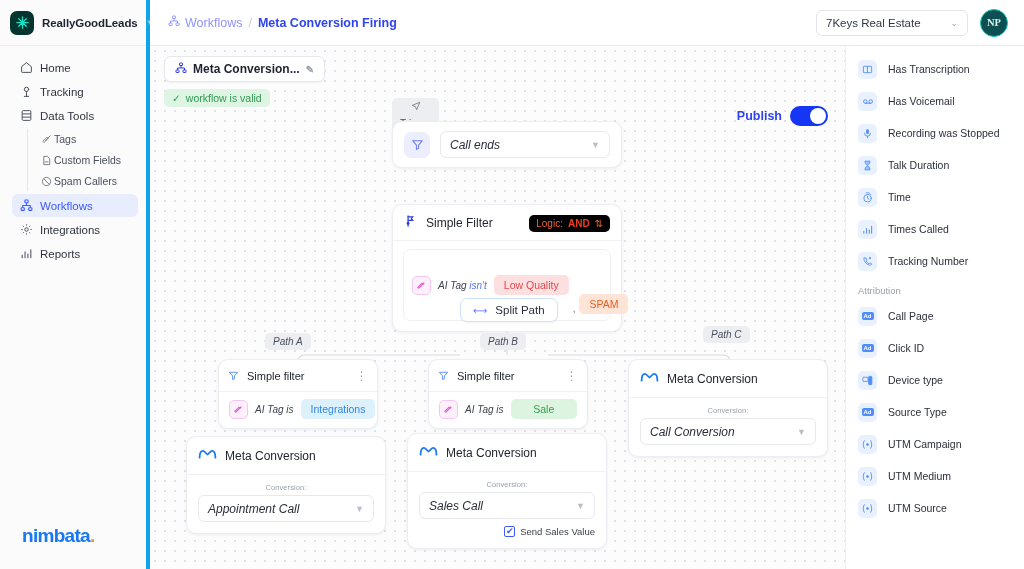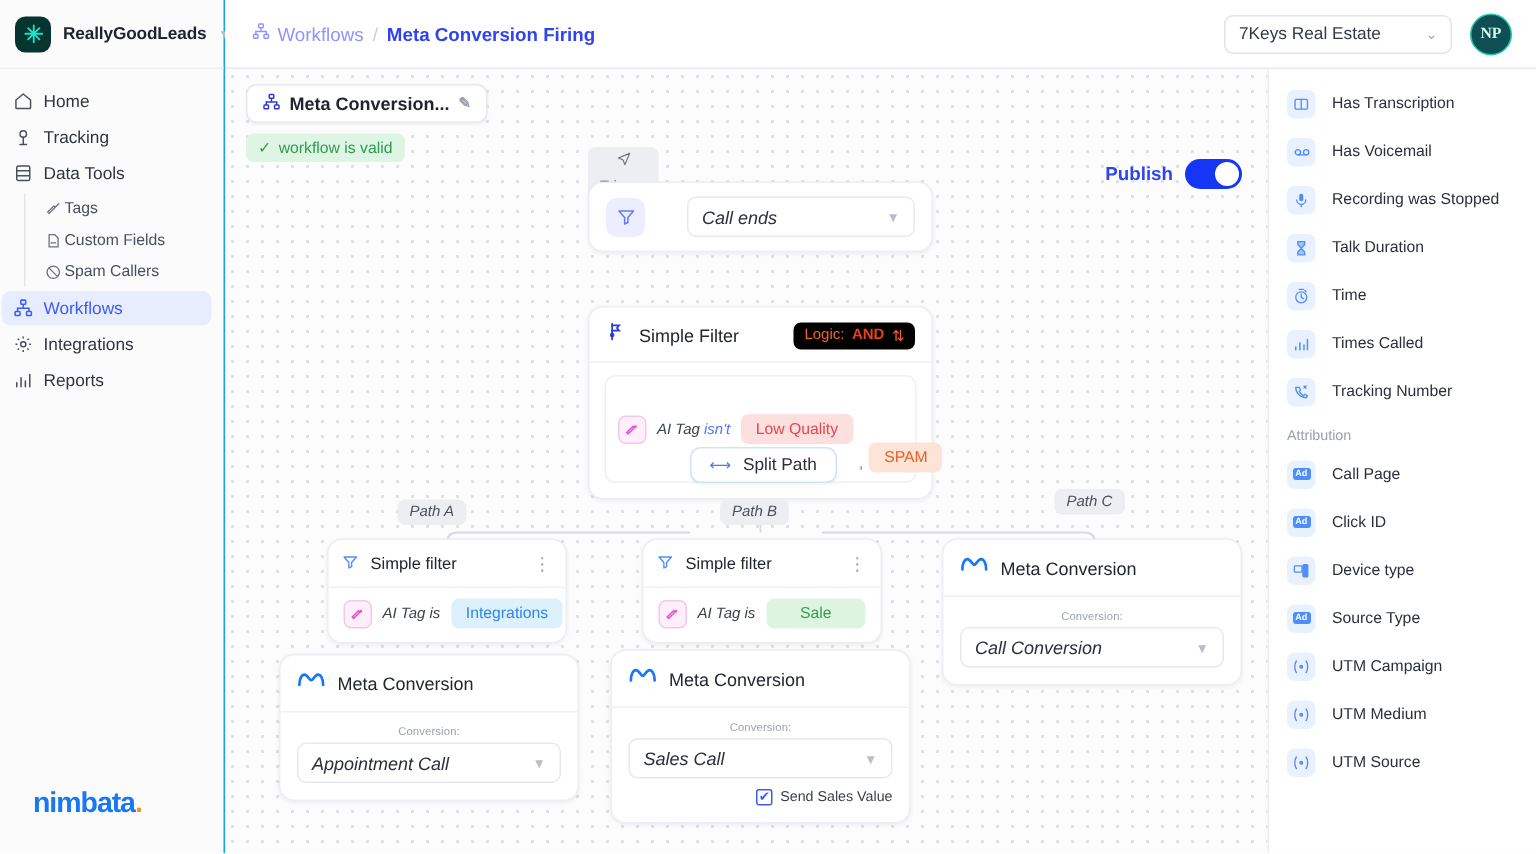--- a/index.html
+++ b/index.html
@@ -8,41 +8,41 @@
     font-family: "Liberation Sans", sans-serif;
     background: #ffffff;
     overflow: hidden;
   }
   .app { position: relative; width: 1024px; height: 569px; display: flex; }
 
   
   .sidebar {
     width: 150px; height: 569px;
     background: #fbfbfc;
-    border-right: 1px solid #0ea5e9;
+    border-right: 4px solid #0ea5e9;
     display: flex; flex-direction: column;
     position: relative;
   }
   .brand {
     height: 46px; display: flex; align-items: center; gap: 8px;
     padding: 0 8px 0 10px;
     border-bottom: 1px solid #eceef2;
   }
   .brand-logo {
     width: 24px; height: 24px; border-radius: 7px;
     background: #06352f; flex: 0 0 auto;
     display: flex; align-items: center; justify-content: center;
   }
   .brand-name {
     font-size: 11.5px; font-weight: 600; color: #1f2330; letter-spacing: -0.1px;
     white-space: nowrap;
   }
   .brand-caret { margin-left: auto; color: #b7bcc7; font-size: 8px; }
 
-  .nav { padding: 10px 8px 0 1px; display: flex; flex-direction: column; gap: 1px; }
+  .nav { padding: 10px 8px 0 12px; display: flex; flex-direction: column; gap: 1px; }
   .nav-item {
     display: flex; align-items: center; gap: 7px;
     height: 23px; padding: 0 8px; border-radius: 6px;
     font-size: 11.5px; color: #30343f; cursor: pointer;
     white-space: nowrap;
   }
   .nav-item.active { background: #e8edfd; color: #3b5bfd; font-weight: 500; }
   .nav-item .ico { width: 13px; height: 13px; flex: 0 0 auto; display:flex; align-items:center; justify-content:center; }
   .subnav { margin: 1px 0 2px 15px; padding-left: 9px; border-left: 1.5px solid #e3e5ea; display: flex; flex-direction: column; gap: 1px; }
   .subnav .nav-item { height: 20px; font-size: 10.5px; color: #4a4f5c; padding: 0 4px; gap: 2px; }
@@ -124,21 +124,21 @@
     border-radius: 10px; box-shadow: 0 1px 3px rgba(20,24,40,.07);
   }
   .pill {
     position: absolute; background: #eceef2; color: #4a4f5c;
     border-radius: 5px; font-size: 10px; font-style: italic;
     padding: 3px 8px; display: flex; align-items: center; gap: 5px;
     white-space: nowrap;
   }
   .pill.plain { font-style: normal; }
 
-  .trig-row { display: flex; align-items: center; gap: 28px; padding: 9px 11px; }
+  .trig-row { display: flex; align-items: center; gap: 10px; padding: 9px 11px; }
   .trig-ico {
     width: 26px; height: 26px; border-radius: 7px; background: #eceeff;
     display: flex; align-items: center; justify-content: center; flex: 0 0 auto;
   }
   .select-box {
     flex: 1; height: 27px; border: 1px solid #e7e9ef; border-radius: 6px;
     display: flex; align-items: center; padding: 0 9px;
     font-size: 12px; font-style: italic; color: #2b2f3b; background: #fff;
     cursor: pointer;
   }

